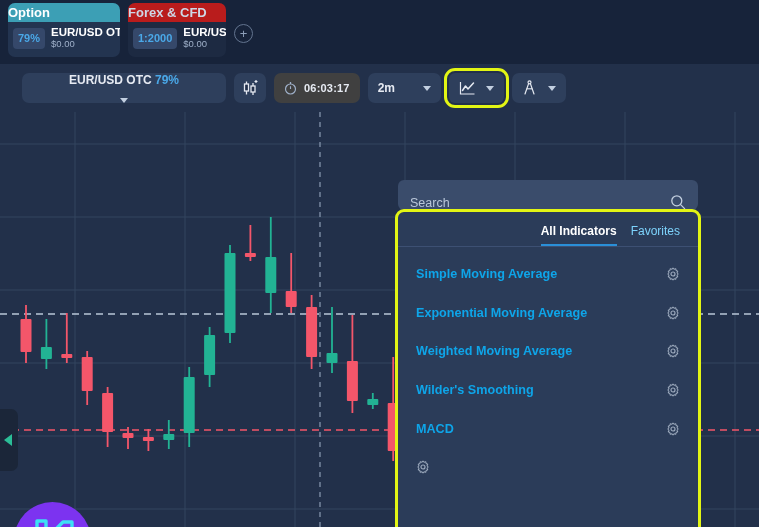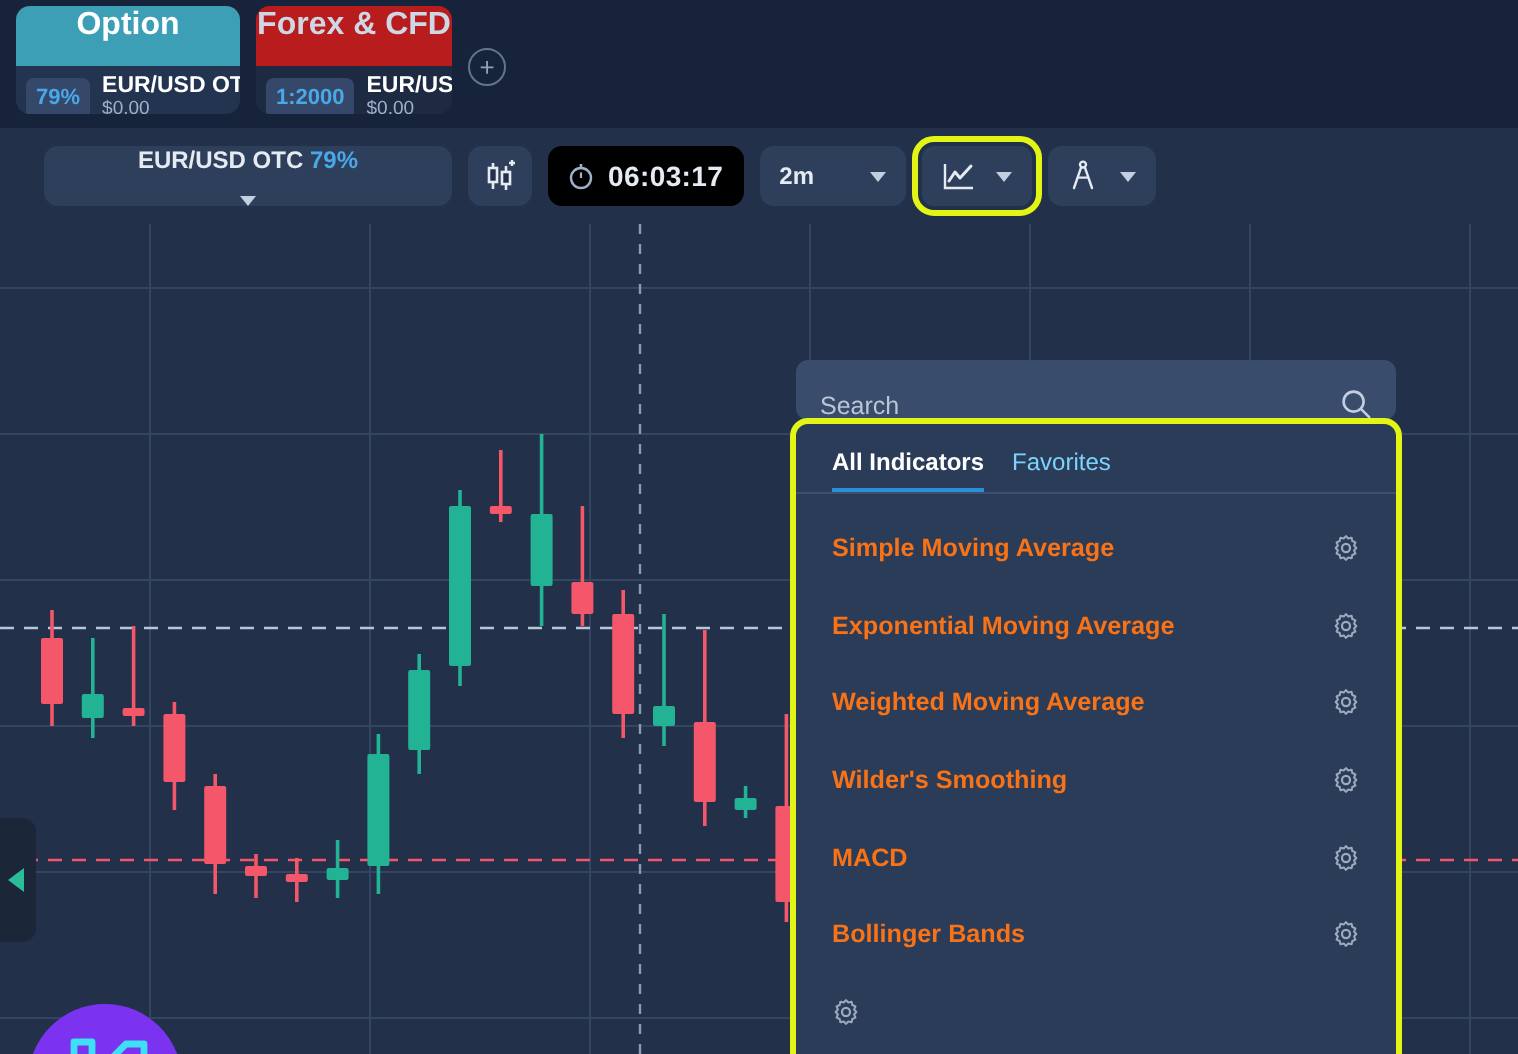--- a/index.html
+++ b/index.html
@@ -17,22 +17,22 @@
     background:#17233a;
   }
   .acct-tab {
     position:absolute; top:3px; height:54px;
     border-radius:7px; overflow:hidden;
     background:#233450;
   }
   .acct-tab.option { left:8px; width:112px; }
   .acct-tab.forex  { left:128px; width:98px; background:#1d2a42; }
   .acct-hdr {
-    height:30px; line-height:19px; text-align:center;
-    font-size:16px; font-weight:600; color:#ffffff;
+    height:19px; line-height:19px; text-align:left;
+    font-size:13px; font-weight:600; color:#ffffff;
   }
   .acct-tab.option .acct-hdr { background:#3c9fb5; }
   .acct-tab.forex  .acct-hdr { background:#b91c1c; color:#cdd7e6; }
   .acct-body { display:flex; align-items:center; padding:4px 5px 0 5px; gap:6px; }
   .acct-badge {
     background:#35486a; border-radius:4px;
     padding:5px 5px; font-size:11px; font-weight:700;
     color:#4aa8e8; line-height:1;
   }
   .acct-info { line-height:1.15; }
@@ -77,21 +77,21 @@
     padding:0 10px; gap:8px; color:#e6eaf2;
     font-size:12px; font-weight:700;
   }
   #asset-selector { width:204px; justify-content:space-between;flex-direction:column; }
   #asset-payout { color:#4aa8e8; font-weight:700; }
   .caret {
     width:0;height:0;border-left:4.5px solid transparent;
     border-right:4.5px solid transparent;border-top:5px solid #c2cfe0;
   }
   #candle-type-btn { width:32px; justify-content:center; padding:0; }
-  #timer-btn { background:#000000; gap:7px; font-weight:600; font-size:14px; }
+  #timer-btn { background:#404040; gap:7px; font-weight:600; font-size:11px; }
   #timer-value { letter-spacing:.2px; }
   #timeframe-btn { gap:28px; }
   #indicator-btn {
     gap:10px; position:relative;
     outline:3px solid #e2f514; outline-offset:2px; border-radius:6px;
   }
   #drawing-btn { gap:11px; }
 
   
   #indicator-panel {
@@ -103,30 +103,30 @@
     padding:0 12px; margin-bottom:2px;
   }
   #search-placeholder { font-size:12.5px; color:#b9c6d8; }
   #panel-body {
     background:#2b3c59; border-radius:6px;
     outline:3px solid #e2f514; outline-offset:0px;
     padding-top:4px; height:382px; position:relative; overflow:hidden;
   }
   #panel-tabs {
     display:flex; gap:14px; padding:8px 18px 0 18px;
-    border-bottom:1px solid #3d5073; margin:0 0 4px 0;
+    border-bottom:1px solid #3d5073; margin:0 0 4px 0;justify-content:flex-end;
   }
   .panel-tab { font-size:12px; padding-bottom:6px; color:#7dd3fc; }
   .panel-tab.active { color:#ffffff; font-weight:700; border-bottom:2px solid #2a8fd8; }
   #indicator-list { padding:4px 0 0 0; }
   .ind-row {
     display:flex; align-items:center; justify-content:space-between;
     padding:0 18px; height:38.6px;
   }
-  .ind-label { font-size:12.6px; font-weight:700; color:#f97316; }
+  .ind-label { font-size:12.6px; font-weight:700; color:#0ea5e9; }
   .gear { width:14px; height:14px; opacity:.75; }
 
   
   #logo-badge {
     position:absolute; left:14px; top:438px;
     width:77px; height:77px; border-radius:50%;
     background:#7c33f0;
     display:flex; align-items:center; justify-content:center;
   }
 </style>
@@ -344,27 +344,20 @@
             </svg>
           </div>
           <div class="ind-row">
             <span class="ind-label">MACD</span>
             <svg class="gear" viewBox="0 0 16 16">
               <circle cx="8" cy="8" r="2.3" fill="none" stroke="#c3cfdf" stroke-width="1.3"></circle>
               <path d="M8 1.2 L9.3 2.6 L11.2 2.1 L11.6 4 L13.4 4.8 L12.6 6.6 L13.9 8 L12.6 9.4 L13.4 11.2 L11.6 12 L11.2 13.9 L9.3 13.4 L8 14.8 L6.7 13.4 L4.8 13.9 L4.4 12 L2.6 11.2 L3.4 9.4 L2.1 8 L3.4 6.6 L2.6 4.8 L4.4 4 L4.8 2.1 L6.7 2.6 Z" fill="none" stroke="#c3cfdf" stroke-width="1.15" stroke-linejoin="round"></path>
             </svg>
           </div>
           <div class="ind-row">
-            <span class="ind-label">Bollinger Bands</span>
-            <svg class="gear" viewBox="0 0 16 16">
-              <circle cx="8" cy="8" r="2.3" fill="none" stroke="#c3cfdf" stroke-width="1.3"></circle>
-              <path d="M8 1.2 L9.3 2.6 L11.2 2.1 L11.6 4 L13.4 4.8 L12.6 6.6 L13.9 8 L12.6 9.4 L13.4 11.2 L11.6 12 L11.2 13.9 L9.3 13.4 L8 14.8 L6.7 13.4 L4.8 13.9 L4.4 12 L2.6 11.2 L3.4 9.4 L2.1 8 L3.4 6.6 L2.6 4.8 L4.4 4 L4.8 2.1 L6.7 2.6 Z" fill="none" stroke="#c3cfdf" stroke-width="1.15" stroke-linejoin="round"></path>
-            </svg>
-          </div>
-          <div class="ind-row">
             <svg class="gear" viewBox="0 0 16 16">
               <circle cx="8" cy="8" r="2.3" fill="none" stroke="#c3cfdf" stroke-width="1.3"></circle>
               <path d="M8 1.2 L9.3 2.6 L11.2 2.1 L11.6 4 L13.4 4.8 L12.6 6.6 L13.9 8 L12.6 9.4 L13.4 11.2 L11.6 12 L11.2 13.9 L9.3 13.4 L8 14.8 L6.7 13.4 L4.8 13.9 L4.4 12 L2.6 11.2 L3.4 9.4 L2.1 8 L3.4 6.6 L2.6 4.8 L4.4 4 L4.8 2.1 L6.7 2.6 Z" fill="none" stroke="#c3cfdf" stroke-width="1.15" stroke-linejoin="round"></path>
             </svg>
           </div>
           <div class="ind-row"></div>
         </div>
 
     </div>
   </div>

